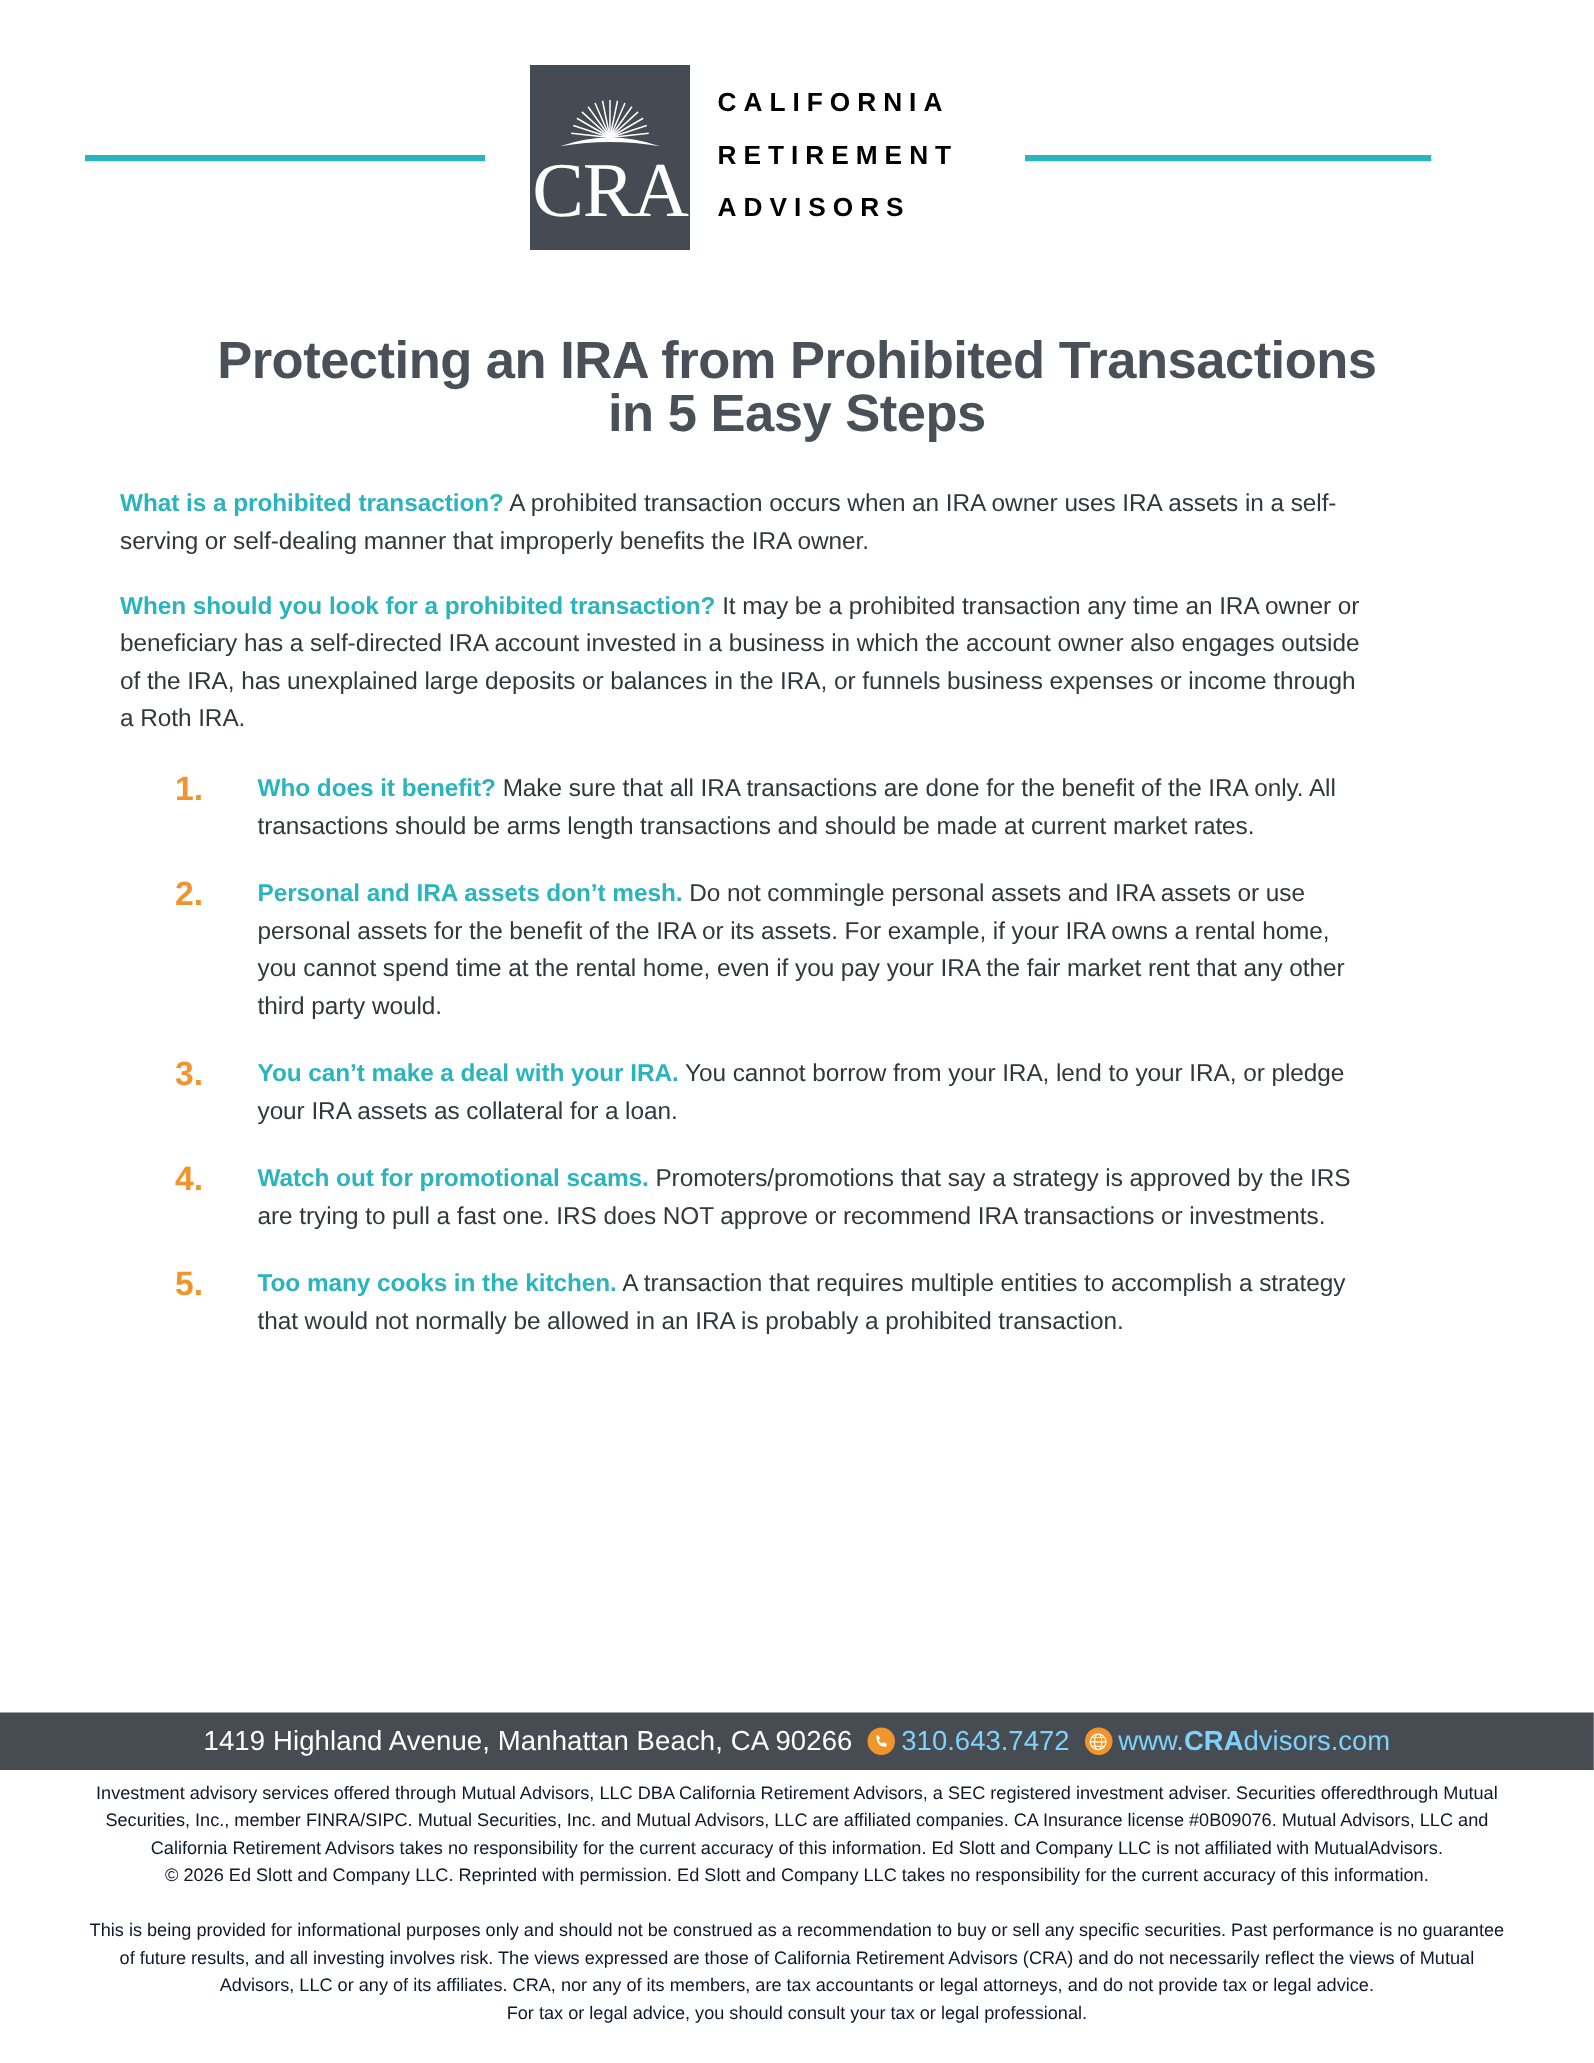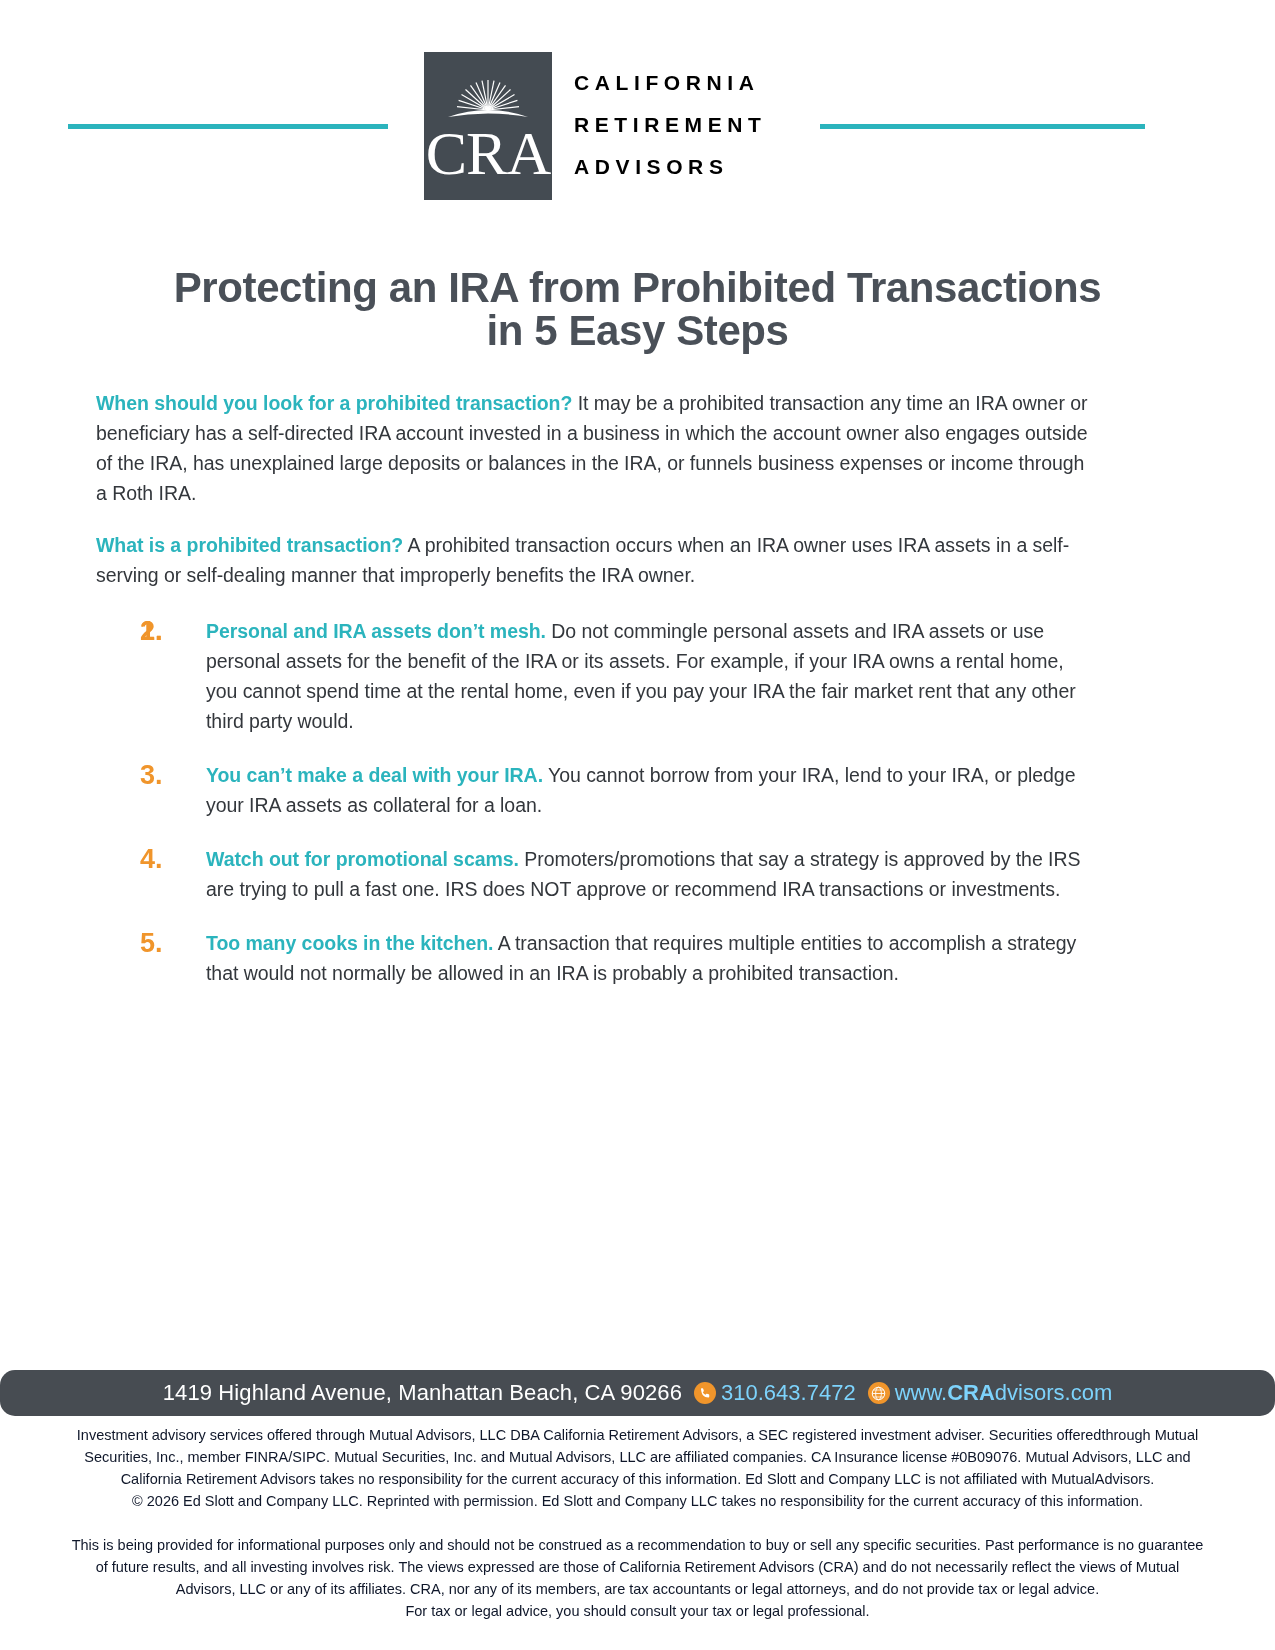--- a/index.html
+++ b/index.html
@@ -147,21 +147,20 @@
     position: absolute;
     left: 0;
     top: 1370px;
     width: 1275px;
     height: 46px;
     background: #474c52;
     display: flex;
     align-items: center;
     justify-content: center;
     gap: 12px;
-    border-radius: 15px;
   }
   .footer-address {
     color: #ffffff;
     font-family: "Liberation Sans Narrow", "Liberation Sans", sans-serif;
     font-size: 22px;
     letter-spacing: 0.1px;
   }
   .pill {
     display: inline-flex;
     align-items: center;
@@ -236,30 +235,31 @@
     <div>RETIREMENT</div>
     <div>ADVISORS</div>
   </div>
 </div>
 
 <h1 class="doc-title">Protecting an IRA from Prohibited Transactions in 5 Easy Steps</h1>
 
 <div class="content">
 
   <p class="para">
+    <span class="lead">What is a prohibited transaction?</span><span> A prohibited transaction occurs when an IRA owner uses IRA assets in a self-serving or self-dealing manner that improperly benefits the IRA owner.</span>
+  </p>
+
+  <p class="para">
     <span class="lead">When should you look for a prohibited transaction?</span><span> It may be a prohibited transaction any time an IRA owner or beneficiary has a self-directed IRA account invested in a business in which the account owner also engages outside of the IRA, has unexplained large deposits or balances in the IRA, or funnels business expenses or income through a Roth IRA.</span>
   </p>
 
-  <p class="para">
-    <span class="lead">What is a prohibited transaction?</span><span> A prohibited transaction occurs when an IRA owner uses IRA assets in a self-serving or self-dealing manner that improperly benefits the IRA owner.</span>
-  </p>
-
   <ol class="steps">
     <li class="step">
       <span class="step-num">1.</span>
+      <span class="step-text"><span class="step-head">Who does it benefit?</span><span> Make sure that all IRA transactions are done for the benefit of the IRA only. All transactions should be arms length transactions and should be made at current market rates.</span></span>
     </li>
     <li class="step">
       <span class="step-num">2.</span>
       <span class="step-text"><span class="step-head">Personal and IRA assets don’t mesh.</span><span> Do not commingle personal assets and IRA assets or use personal assets for the benefit of the IRA or its assets. For example, if your IRA owns a rental home, you cannot spend time at the rental home, even if you pay your IRA the fair market rent that any other third party would.</span></span>
     </li>
     <li class="step">
       <span class="step-num">3.</span>
       <span class="step-text"><span class="step-head">You can’t make a deal with your IRA.</span><span> You cannot borrow from your IRA, lend to your IRA, or pledge your IRA assets as collateral for a loan.</span></span>
     </li>
     <li class="step">

